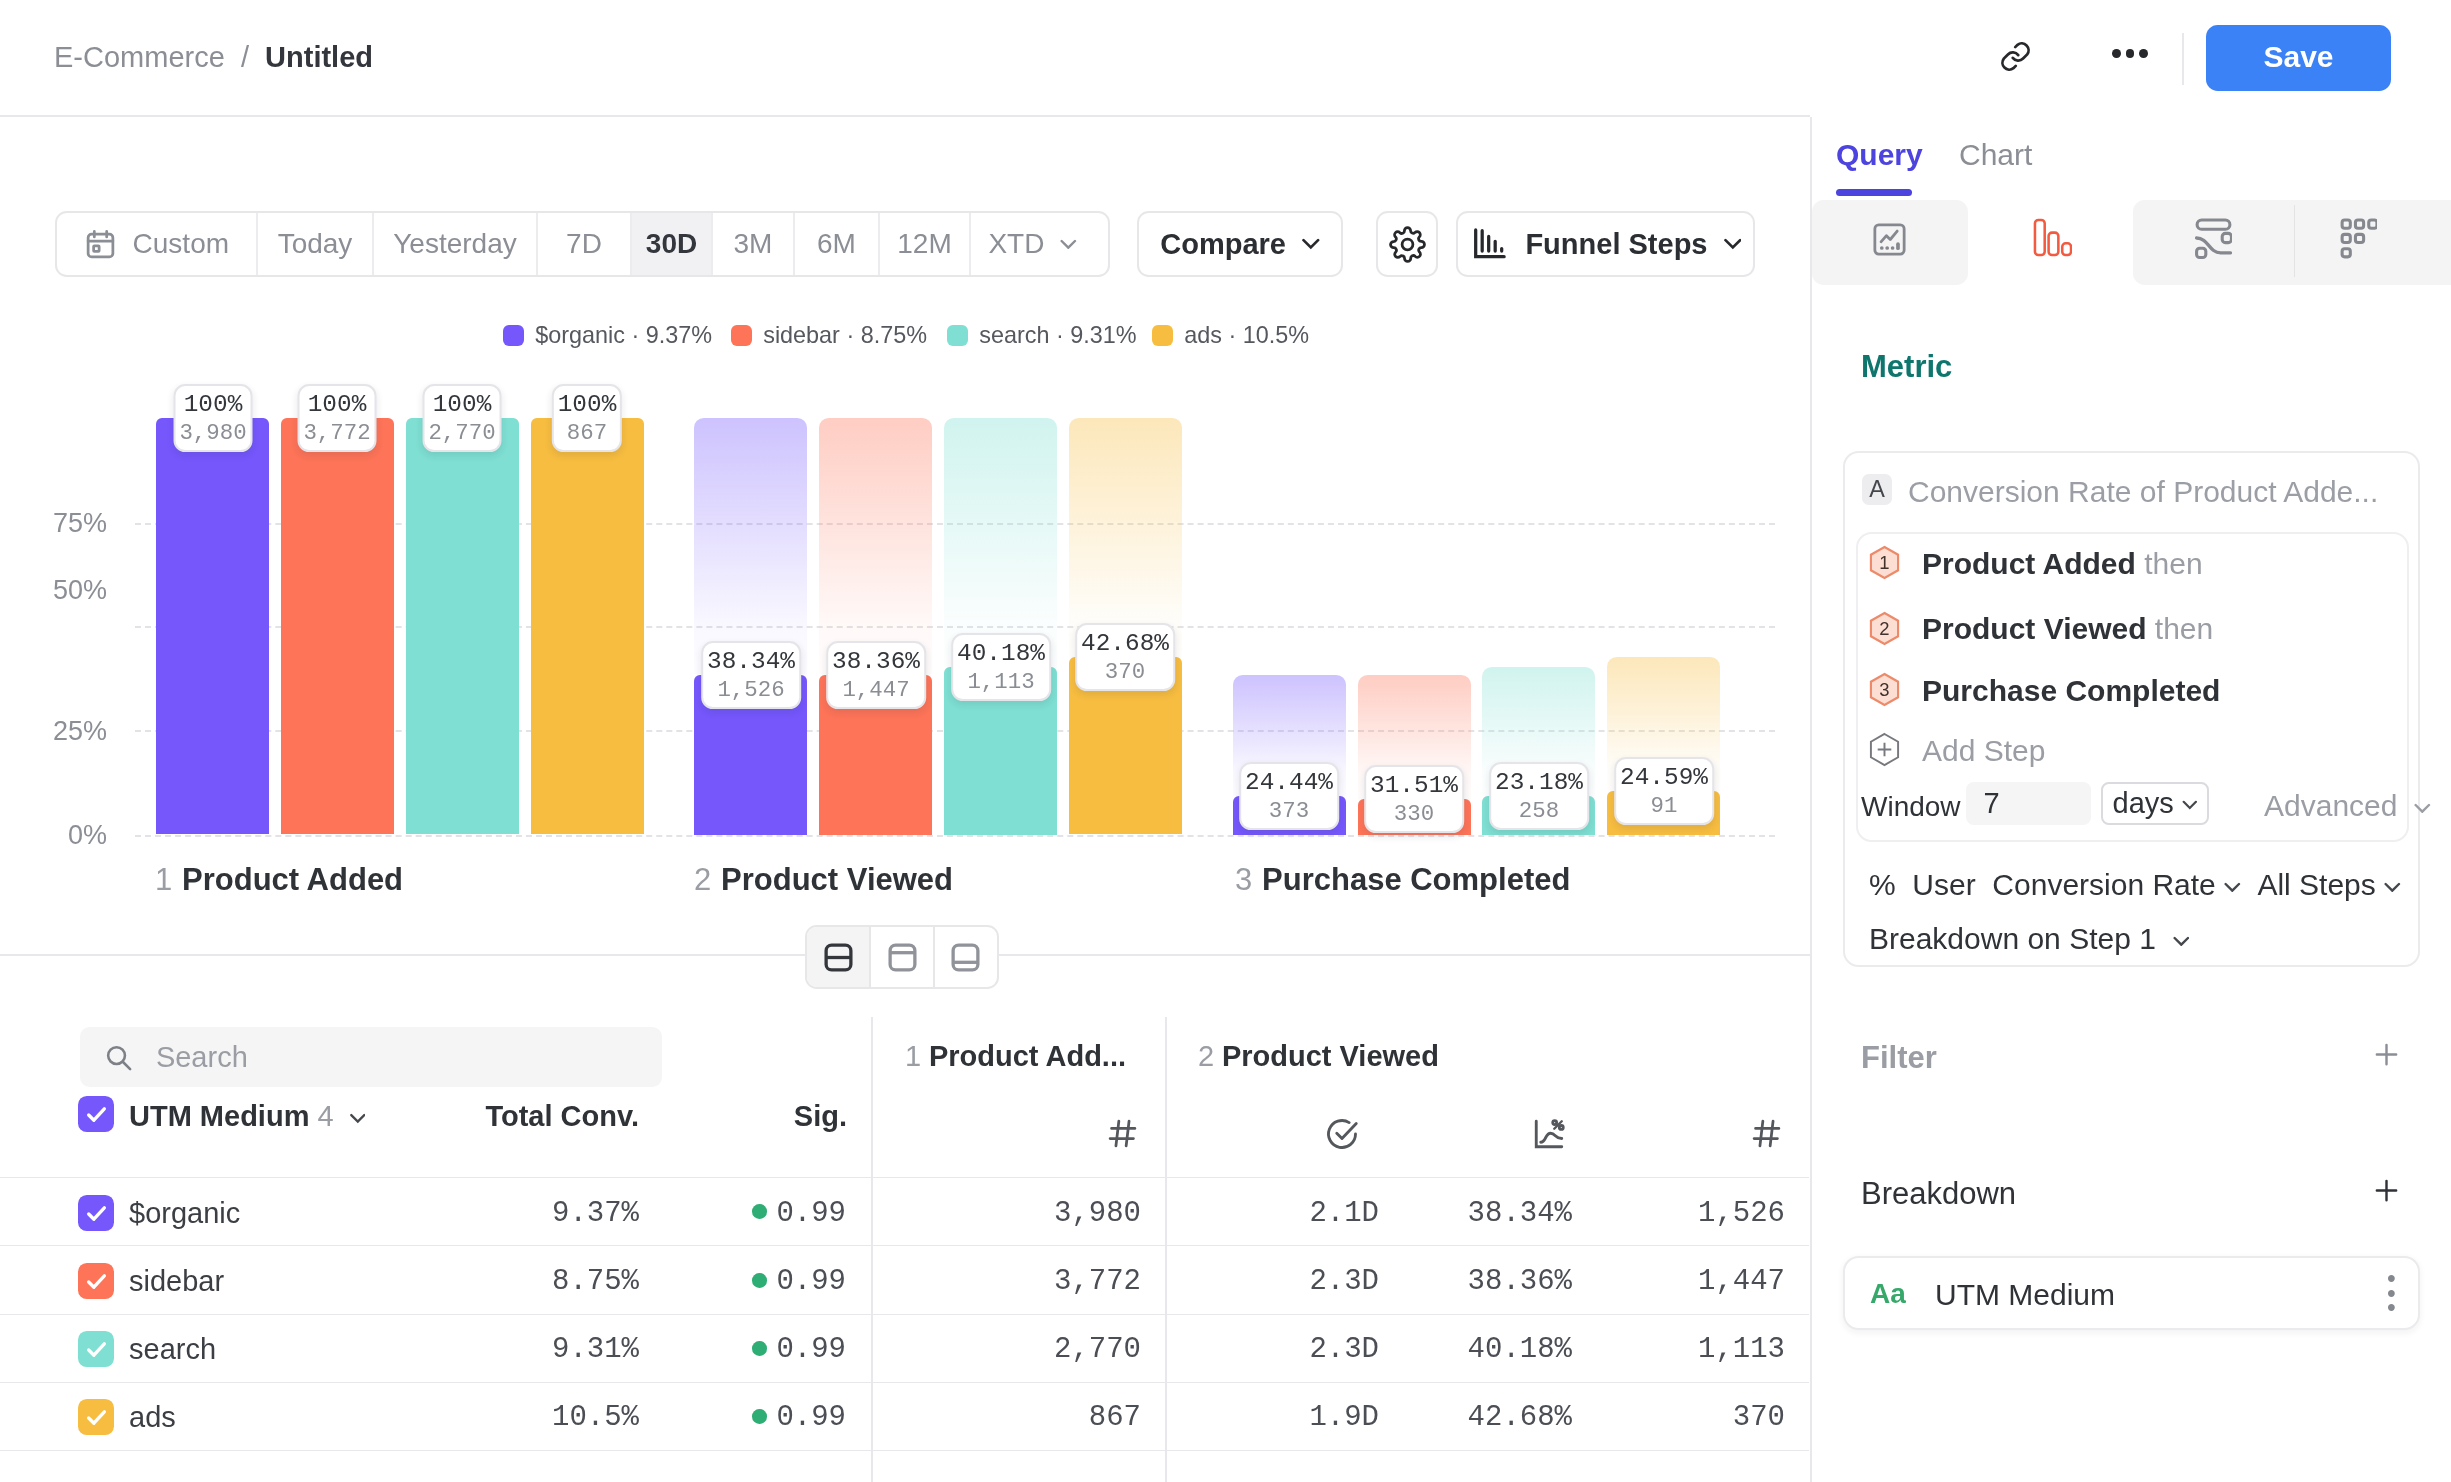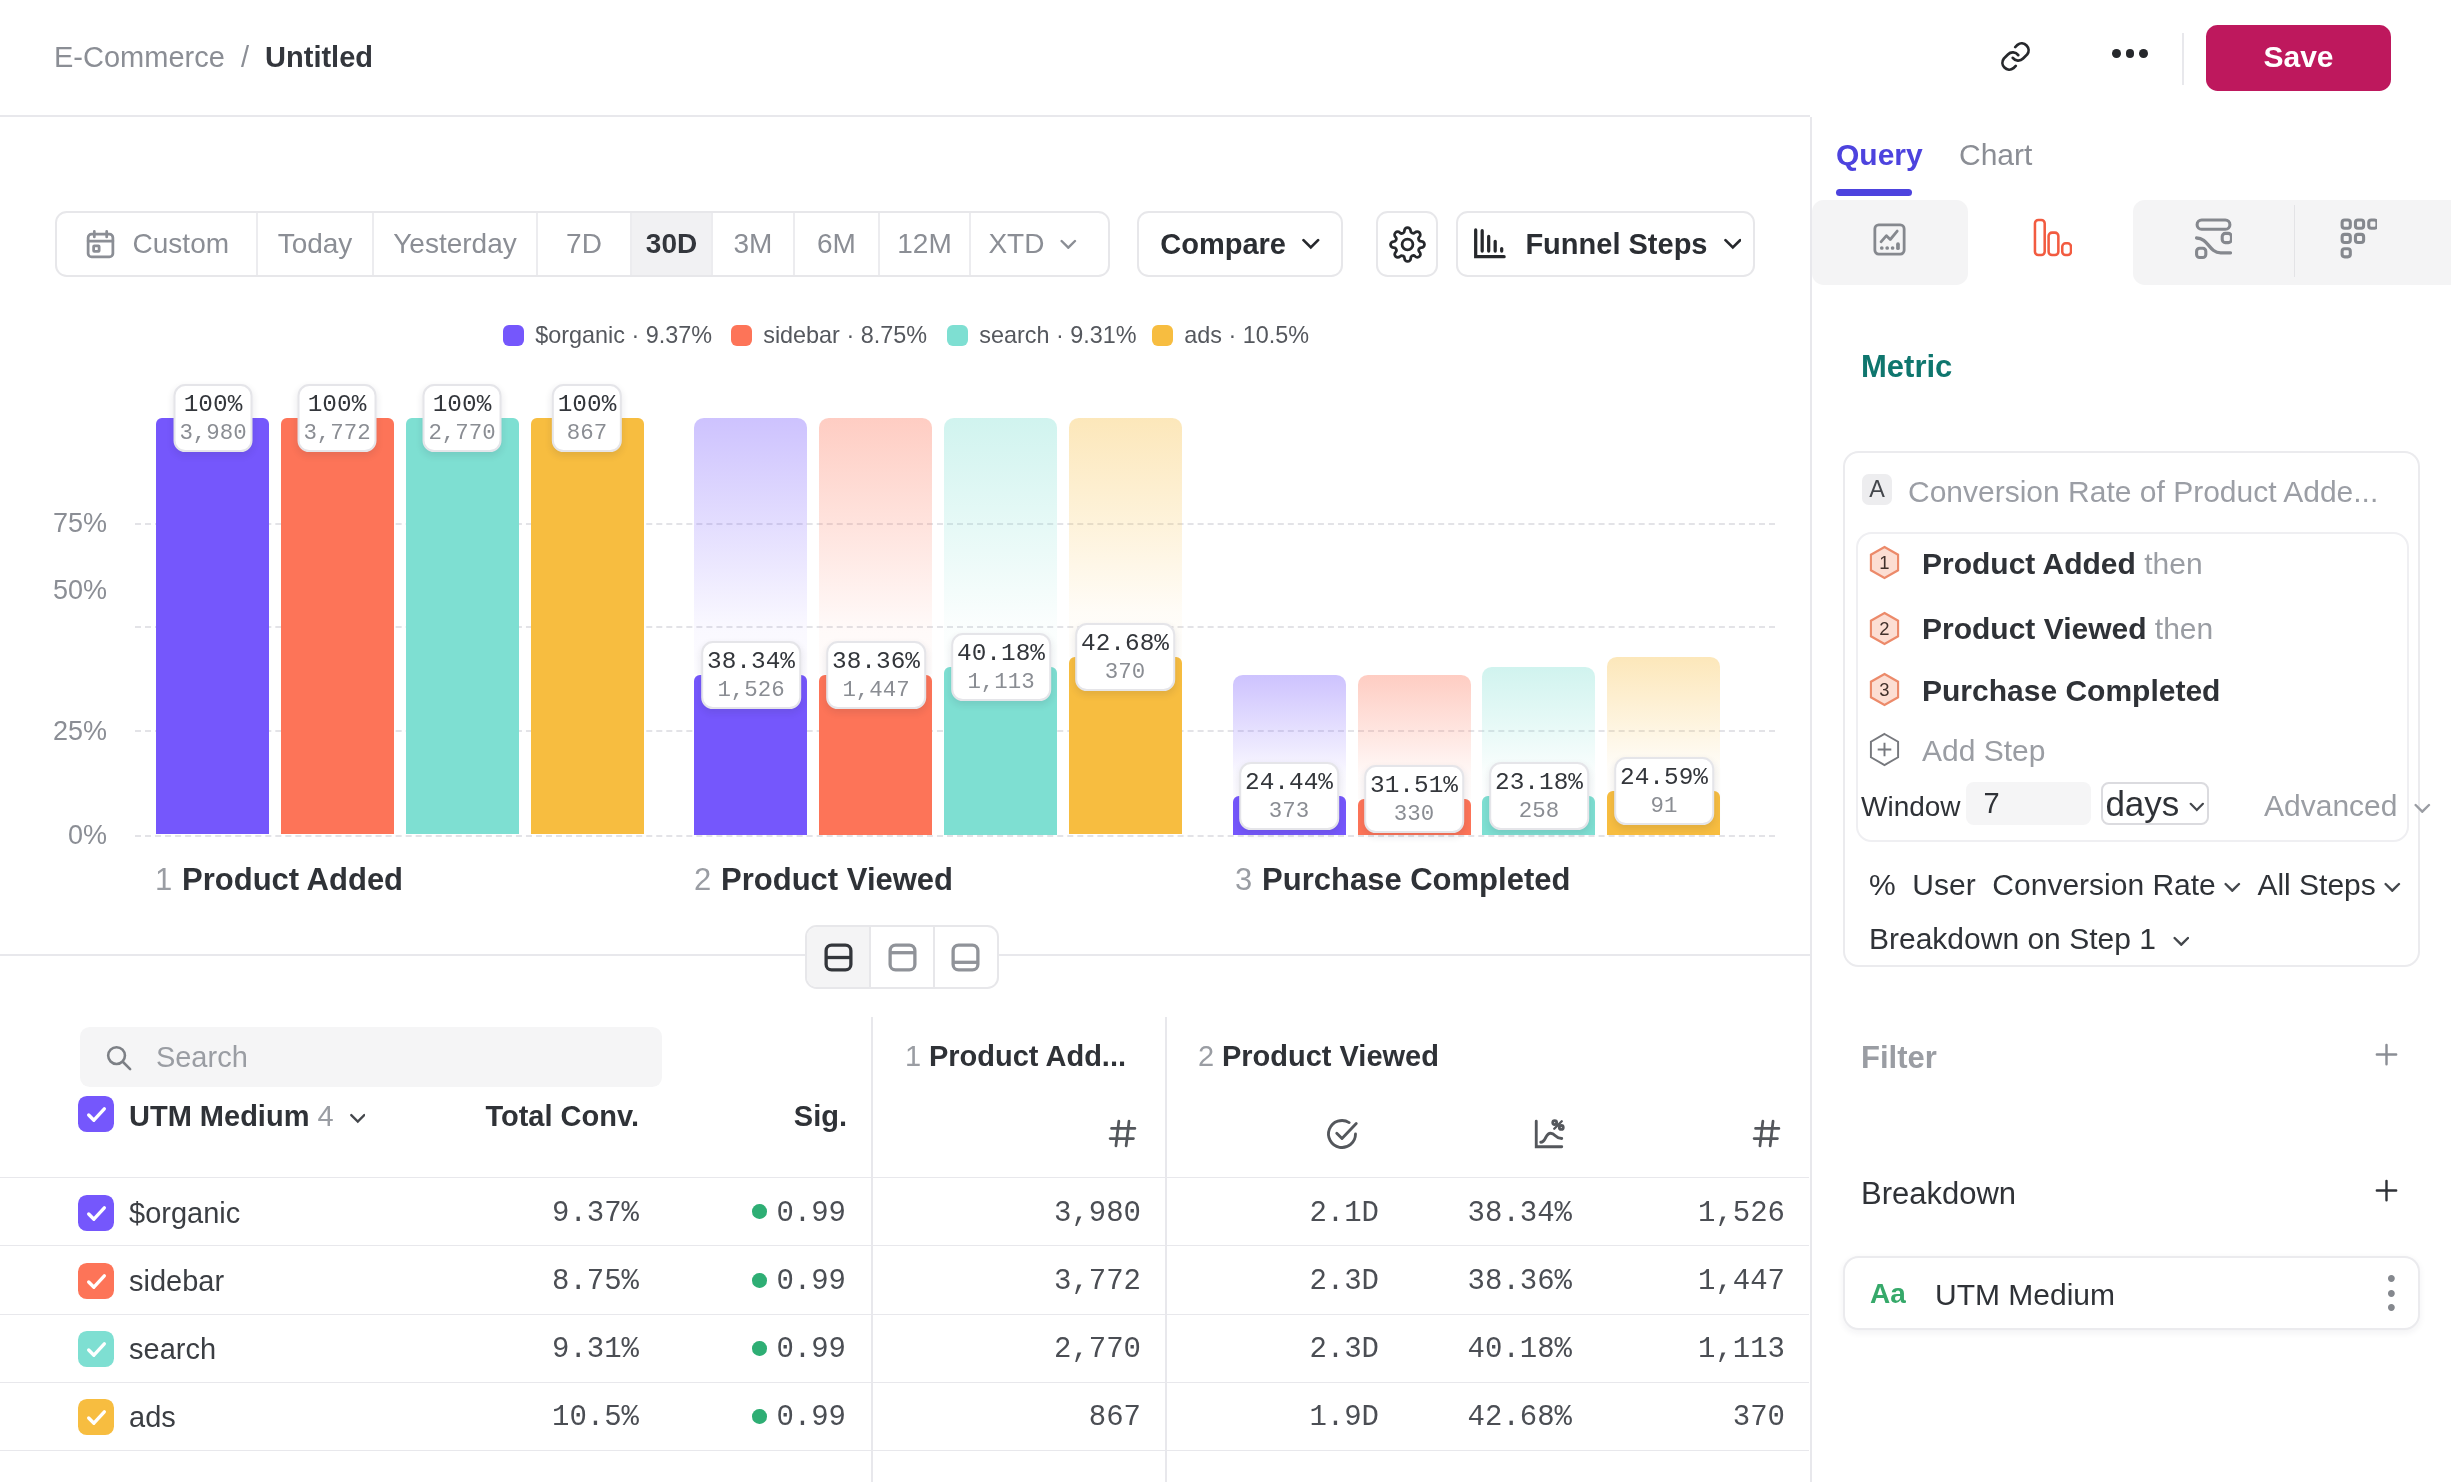--- a/index.html
+++ b/index.html
@@ -4,21 +4,21 @@
 <style>
 *{margin:0;padding:0;box-sizing:border-box}
 html,body{width:2452px;height:1482px;background:#fff;font-family:"Liberation Sans",sans-serif;overflow:hidden}
 #page{position:relative;width:2452px;height:1482px;background:#fff}
 .abs{position:absolute}
 .hline{position:absolute;height:1px;background:#e8e8ec}
 .vline{position:absolute;width:1px;background:#e8e8ec}
 
 .crumb{font-size:29px;color:#8b8e95}
 .crumb b{color:#33363c;font-weight:700}
-.savebtn{position:absolute;left:2206px;top:25px;width:185px;height:66px;background:#be185d;border-radius:11.7px;color:#fff;font-size:30px;font-weight:700;text-align:center;line-height:64px}
+.savebtn{position:absolute;left:2206px;top:25px;width:185px;height:66px;background:#3b82f6;border-radius:11.7px;color:#fff;font-size:30px;font-weight:700;text-align:center;line-height:64px}
 
 .seg{position:absolute;top:211px;height:66px;border:2px solid #e7e7ea;border-radius:11.7px;background:#fff;display:flex;align-items:center;color:#8b8e95;font-size:28px}
 .seg .it{height:100%;display:flex;align-items:center;justify-content:center;border-right:2px solid #ececef;padding:16px;white-space:nowrap}
 .seg .it:last-child{border-right:none}
 .seg .sel{background:#f1f1f3;color:#33363c;font-weight:700}
 .btn{position:absolute;top:211px;height:66px;border:2px solid #e7e7ea;border-radius:11.7px;background:#fff;display:flex;align-items:center;justify-content:center;color:#2b2e33;font-size:29px;font-weight:700;white-space:nowrap}
 
 .leg{position:absolute;top:323px;display:flex;align-items:center;font-size:23.4px;color:#55585e;white-space:nowrap;height:25px}
 .leg .sq{width:20.5px;height:20.5px;border-radius:5.9px;margin-right:11.7px}
 
@@ -381,21 +381,21 @@
     </svg>
 <div class="abs ptxt" style="left:1922px;top:674px;font-weight:700">Purchase Completed</div>
 <svg class="hex" style="left:1868px;top:732px" viewBox="0 0 34 36">
       <polygon points="17,2 31,10 31,26 17,34 3,26 3,10" fill="#fff" stroke="#77797e" stroke-width="2"></polygon>
       <path d="M17 11v14M10 18h14" stroke="#77797e" stroke-width="2" fill="none"></path>
     </svg>
 <div class="abs ptxt" style="left:1922px;top:734px;color:#9a9da3">Add Step</div>
 
 <div class="abs" style="left:1861px;top:791px;font-size:28px;color:#2f3237">Window</div>
 <div class="abs" style="left:1966px;top:782px;width:125px;height:43px;background:#f5f5f6;border-radius:7.8px;font-size:29px;color:#2f3237;line-height:43px;padding-left:17.6px">7</div>
-<div class="abs" style="left:2101px;top:782px;width:108px;height:43px;background:#fff;border:2px solid #dbdbdf;border-radius:7.8px;font-size:35px;color:#2f3237;line-height:39px;text-align:center">days&nbsp;<svg class="caret" width="15.6" height="9.8" viewBox="0 0 12 8" fill="none" stroke="#44474c" stroke-width="1.8" stroke-linecap="round">
+<div class="abs" style="left:2101px;top:782px;width:108px;height:43px;background:#fff;border:2px solid #dbdbdf;border-radius:7.8px;font-size:29px;color:#2f3237;line-height:39px;text-align:center">days&nbsp;<svg class="caret" width="15.6" height="9.8" viewBox="0 0 12 8" fill="none" stroke="#44474c" stroke-width="1.8" stroke-linecap="round">
         <path d="M1 1.5 6 6.5 11 1.5"></path>
       </svg></div>
 <div class="abs" style="left:2264px;top:789px;font-size:30px;color:#9a9da3">Advanced&nbsp;&nbsp;<svg class="caret" width="16.6" height="10.7" viewBox="0 0 12 8" fill="none" stroke="#9a9da3" stroke-width="1.8" stroke-linecap="round">
         <path d="M1 1.5 6 6.5 11 1.5"></path>
       </svg></div>
 
 <div class="abs ptxt" style="left:1869px;top:868px">%&nbsp;&nbsp;User&nbsp;&nbsp;Conversion Rate&nbsp;<svg class="caret" width="16.6" height="10.7" viewBox="0 0 12 8" fill="none" stroke="#44474c" stroke-width="1.8" stroke-linecap="round">
         <path d="M1 1.5 6 6.5 11 1.5"></path>
       </svg>&nbsp;&nbsp;All Steps&nbsp;<svg class="caret" width="16.6" height="10.7" viewBox="0 0 12 8" fill="none" stroke="#44474c" stroke-width="1.8" stroke-linecap="round">
         <path d="M1 1.5 6 6.5 11 1.5"></path>

